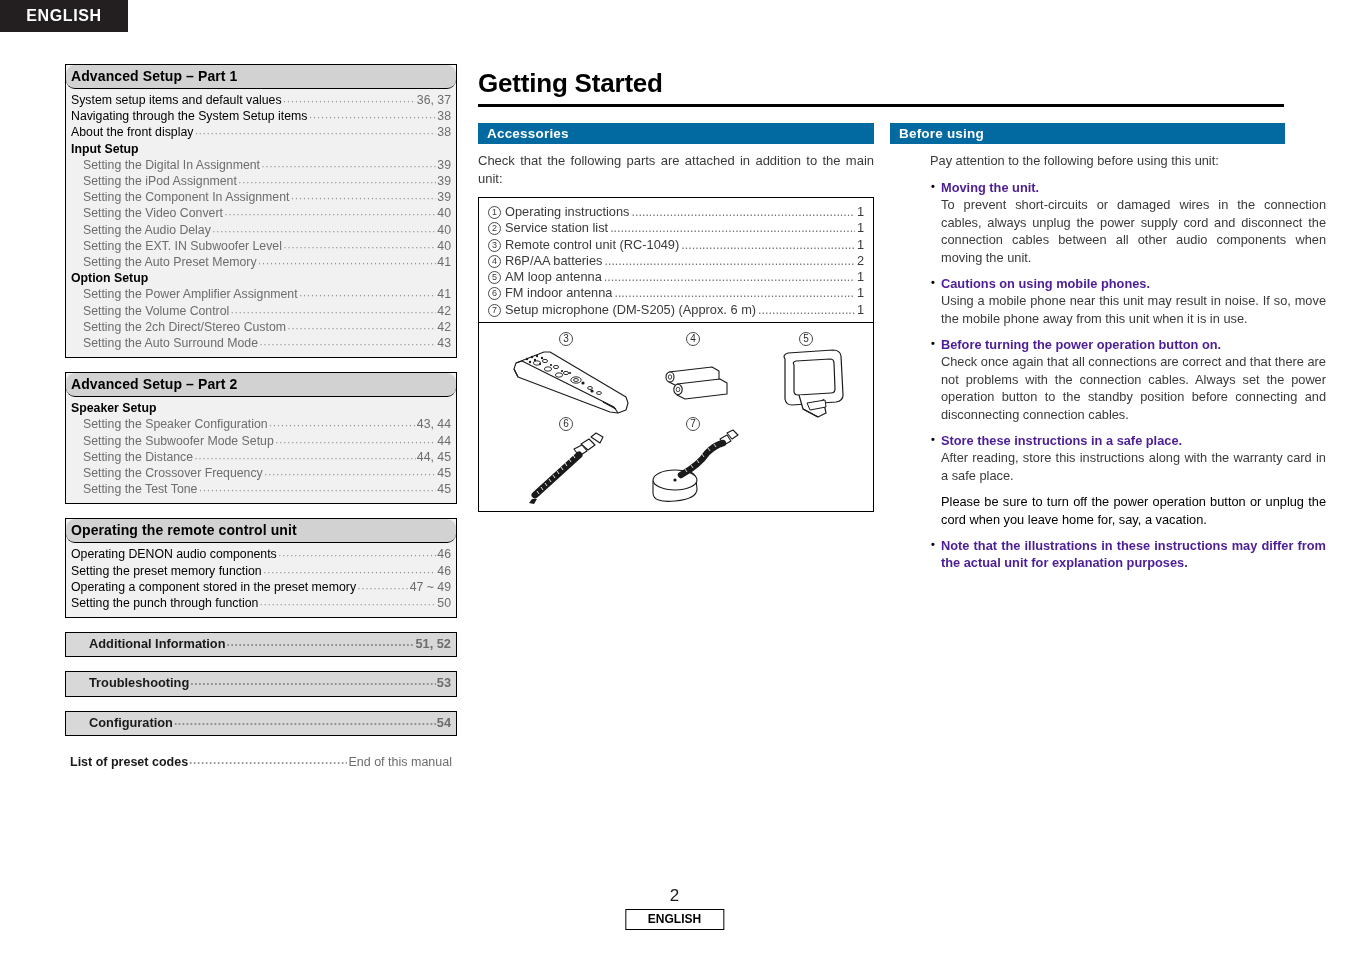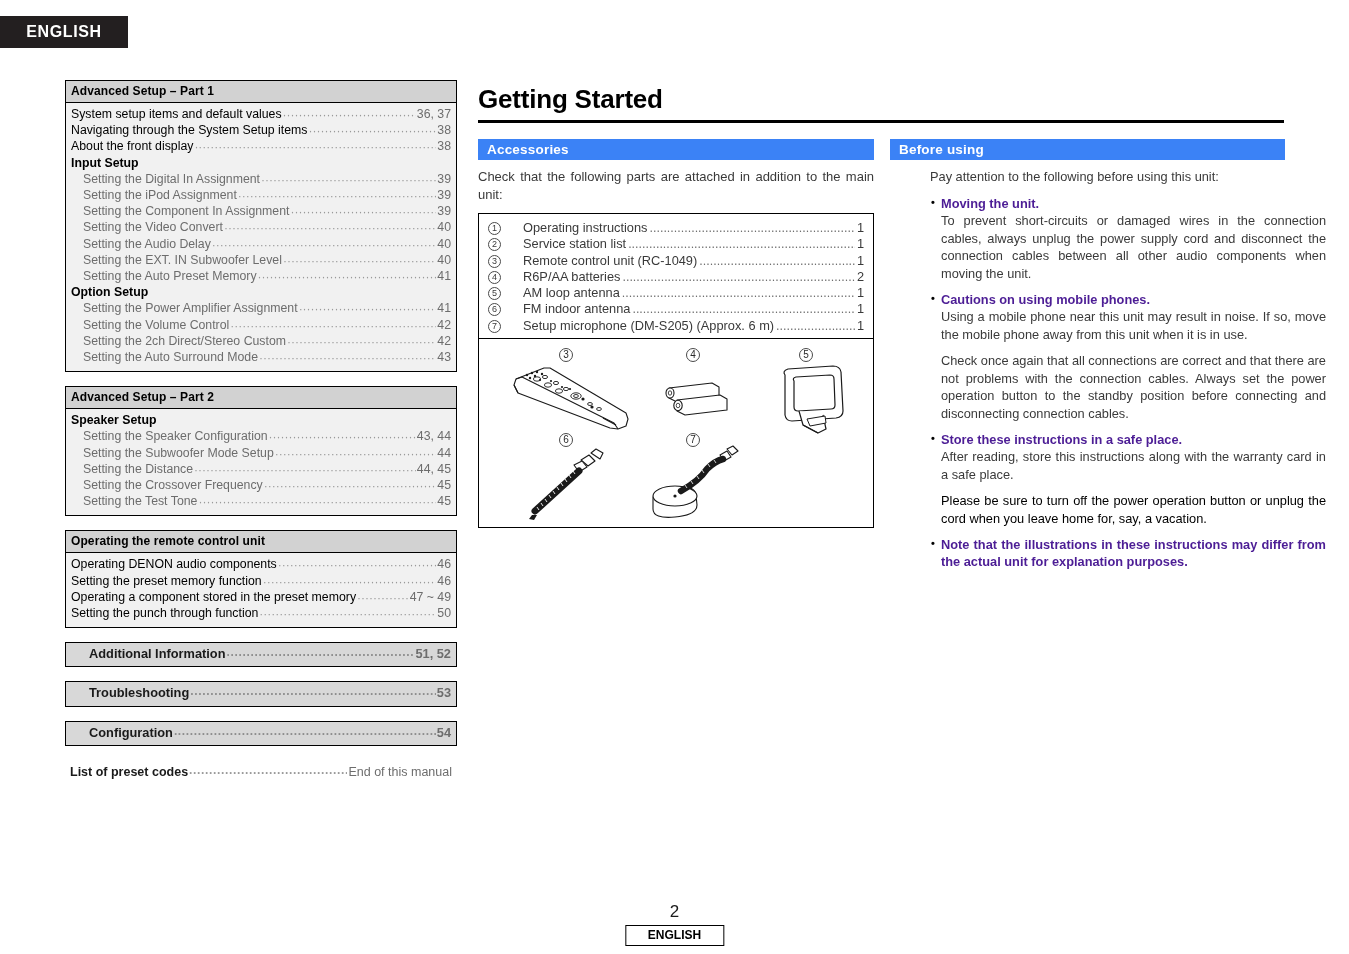--- a/index.html
+++ b/index.html
@@ -18,37 +18,38 @@
     position:absolute; left:0; top:0;
     width:128px; height:32px;
     background:#231f20;
     color:#ffffff;
     font-size:16px; font-weight:bold;
     letter-spacing:0.6px;
     display:flex; align-items:center; justify-content:center;
   }
 
   
-  .page{ position:absolute; left:0; top:16px; width:1349px; height:927px; }
+  .page{ position:absolute; left:0; top:0; width:1349px; height:927px; }
 
   
   .toc{ position:absolute; left:65px; top:64px; width:392px; }
 
   .toc-block{
     border:1px solid #000;
     background:#f1f1f1;
     margin-bottom:14px;
   }
   .toc-block-head{
     background:#d2d2d2;
     border-bottom:1px solid #000;
-    font-size:12px; font-weight:bold;
+    font-size:14px; font-weight:bold;
     padding:3px 5px 4px 5px;
     color:#000;
     letter-spacing:0.1px;
+    border-radius:9px;
   }
   .toc-body{ padding:3px 5px 6px 5px; }
 
   .row{
     display:flex; align-items:baseline;
     font-size:12.3px;
     line-height:16.2px;
     white-space:nowrap;
   }
   .row .txt{ flex:0 0 auto; }
@@ -102,21 +103,21 @@
   }
   .title-rule{
     position:absolute; left:478px; top:104px;
     width:806px; height:3px; background:#000;
   }
 
   
   .sec-bar{
     position:absolute;
     height:21px;
-    background:#3b82f6;
+    background:#0369a1;
     color:#fff;
     font-size:13.5px; font-weight:bold;
     display:flex; align-items:center;
     padding-left:9px;
     letter-spacing:0.2px;
   }
   #bar-accessories{ left:478px; top:123px; width:396px; }
   #bar-before{ left:890px; top:123px; width:395px; }
 
   
@@ -140,21 +141,21 @@
     width:13px; height:13px;
     border:1px solid #4a4a4a;
     border-radius:50%;
     font-size:9px; line-height:11.5px;
     text-align:center;
     margin-right:4px;
     flex:0 0 auto;
     color:#3a3a3a;
     position:relative; top:-1px;
   }
-  .acc-row .txt{ flex:0 0 auto;margin-left:18px; }
+  .acc-row .txt{ flex:0 0 auto; }
   .acc-row .lead{
     flex:1 1 auto; margin:0 2px; height:12px;
     overflow:hidden; position:relative; align-self:flex-end;
   }
   .acc-row .lead:after{
     content:"..........................................................................................................................................";
     position:absolute; left:0; bottom:0;
     white-space:nowrap; color:#6f6f6f; font-size:12.5px;
   }
   .acc-row .qty{ flex:0 0 auto; color:#3a3a3a; }
@@ -566,20 +567,21 @@
     <div id="bef-items">
         <div class="bef-item">
           <div class="bef-head multi">Moving the unit.</div>
           <div class="bef-body">To prevent short-circuits or damaged wires in the connection cables, always unplug the power supply cord and disconnect the connection cables between all other audio components when moving the unit.</div>
         </div>
         <div class="bef-item">
           <div class="bef-head multi">Cautions on using mobile phones.</div>
           <div class="bef-body">Using a mobile phone near this unit may result in noise. If so, move the mobile phone away from this unit when it is in use.</div>
         </div>
         <div class="bef-item">
+          <div class="bef-head multi">Before turning the power operation button on.</div>
           <div class="bef-body">Check once again that all connections are correct and that there are not problems with the connection cables. Always set the power operation button to the standby position before connecting and disconnecting connection cables.</div>
         </div>
         <div class="bef-item">
           <div class="bef-head multi">Store these instructions in a safe place.</div>
           <div class="bef-body">After reading, store this instructions along with the warranty card in a safe place.</div>
         </div>
         <div class="bef-item">
           <div class="bef-body bold">Please be sure to turn off the power operation button or unplug the cord when you leave home for, say, a vacation.</div>
         </div>
         <div class="bef-item">

